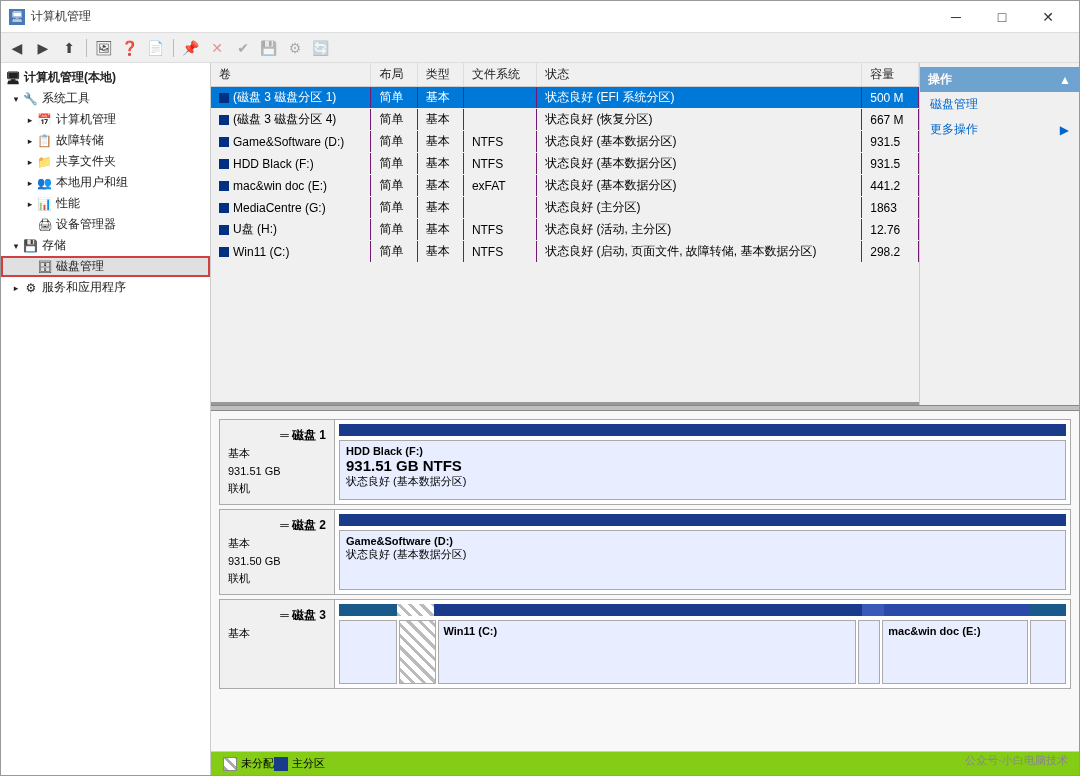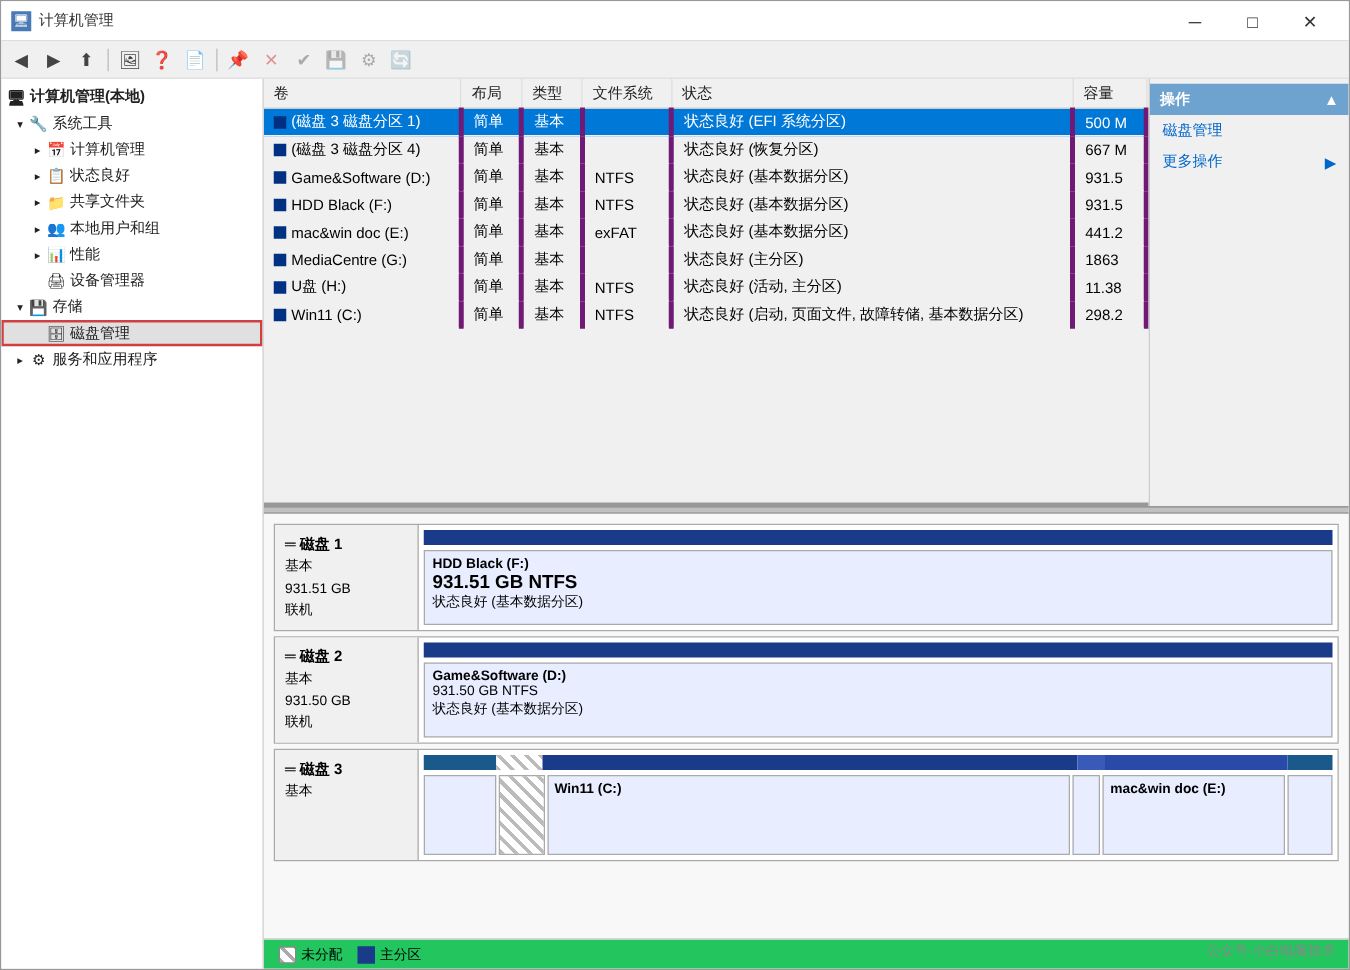--- a/index.html
+++ b/index.html
@@ -197,21 +197,21 @@
       border-right: 1px solid #ddd;
       font-weight: normal;
       white-space: nowrap;
       cursor: pointer;
       user-select: none;
       color: #222;
     }
 
     .disk-table td {
       padding: 2px 8px;
-      border-right: 4px solid #701a75;
+      border-right: 1px solid #701a75;
       border-bottom: 1px solid #f0f0f0;
       white-space: nowrap;
       margin-top: 44px;
     }
     .disk-table tr.selected td { background: #0078d7; color: white; }
 
     
     .action-panel {
       width: 160px;
       background: #f0f0f0;
@@ -265,30 +265,30 @@
       border-right: 1px solid #aaa;
       background: #f0f0f0;
       flex-shrink: 0;
       font-size: 11px;
       line-height: 1.6;
     }
 
     .disk-label-title {
       font-weight: bold;
       font-size: 12px;
+      text-align: right;
     }
 
     
     .legend-bar {
       display: flex;
       align-items: flex-end;
-      gap: 12px;
       padding: 4px 12px;
       font-size: 11px;
-      background: #22c55e;
+      background: #84cc16;
       border-top: 1px solid #ccc;
     }
 
     .legend-item {
       display: flex;
       align-items: center;
       gap: 4px;
     }
 
     .legend-box {
@@ -372,21 +372,21 @@
 
       <div class="tree-item" style="padding-left:22px;">
         <span class="tree-arrow">▸</span>
         <span class="tree-icon">📅</span>
         <span>计算机管理</span>
       </div>
 
       <div class="tree-item" style="padding-left:22px;">
         <span class="tree-arrow">▸</span>
         <span class="tree-icon">📋</span>
-        <span>状态良好</span>
+        <span>故障转储</span>
       </div>
 
       <div class="tree-item" style="padding-left:22px;">
         <span class="tree-arrow">▸</span>
         <span class="tree-icon">📁</span>
         <span>共享文件夹</span>
       </div>
 
       <div class="tree-item" style="padding-left:22px;">
         <span class="tree-arrow">▸</span>
@@ -503,21 +503,21 @@
       <td>1863</td>
     </tr>
                 <tr>
       <td>
         <span style="display:inline-block;width:10px;height:10px;background:#003082;margin-right:4px;vertical-align:middle;"></span>U盘 (H:)
       </td>
       <td>简单</td>
       <td>基本</td>
       <td>NTFS</td>
       <td>状态良好 (活动, 主分区)</td>
-      <td>11.38</td>
+      <td>12.76</td>
     </tr>
                 <tr>
       <td>
         <span style="display:inline-block;width:10px;height:10px;background:#003082;margin-right:4px;vertical-align:middle;"></span>Win11 (C:)
       </td>
       <td>简单</td>
       <td>基本</td>
       <td>NTFS</td>
       <td>状态良好 (启动, 页面文件, 故障转储, 基本数据分区)</td>
       <td>298.2</td>
@@ -566,21 +566,20 @@
           <div class="disk-label">
             <div class="disk-label-title">═ 磁盘 2</div>
             <div>基本</div>
             <div>931.50 GB</div>
             <div>联机</div>
           </div>
           <div style="flex:1; display:flex; flex-direction:column; padding:4px;">
             <div style="height:12px; background:#1a3a8a; margin-bottom:4px;"></div>
             <div style="flex:1; background:#e8eeff; border:1px solid #aaa; padding:4px 6px;">
               <div style="font-weight:bold; font-size:11px;">Game&amp;Software  (D:)</div>
-              <div style="font-size:11px;">931.50 GB NTFS</div>
               <div style="font-size:11px;">状态良好 (基本数据分区)</div>
             </div>
           </div>
         </div>
 
         <div class="disk-row" style="min-height:90px;">
           <div class="disk-label">
             <div class="disk-label-title">═ 磁盘 3</div>
             <div>基本</div>
           </div>

